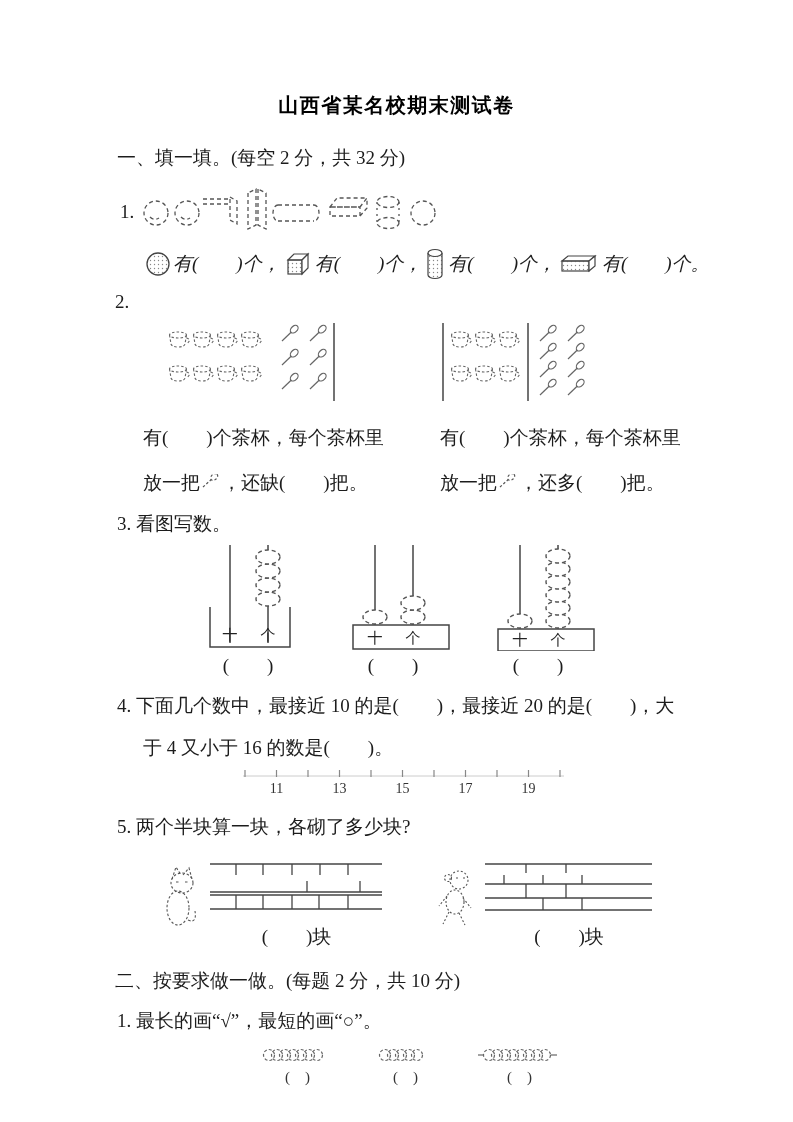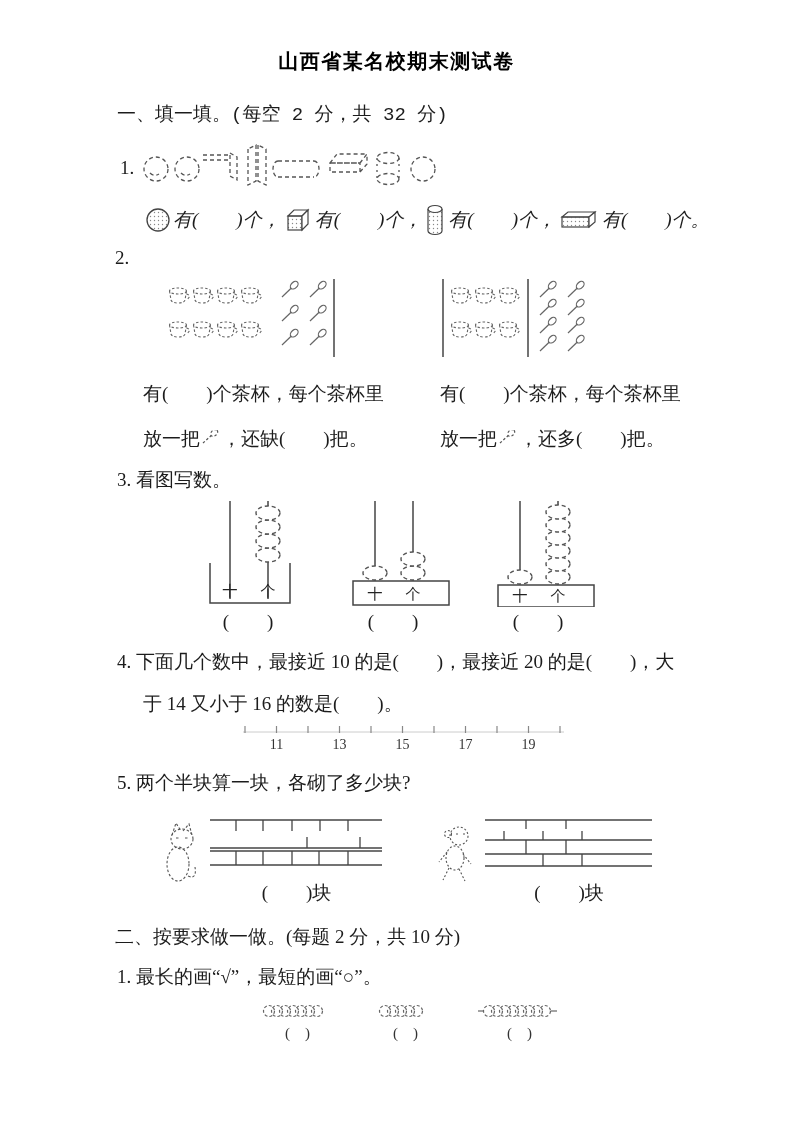--- a/index.html
+++ b/index.html
@@ -2,22 +2,22 @@
 <html><head>
 <meta charset="utf-8">
 <style>
   html,body{margin:0;padding:0;background:#e8e8e8;}
   .page{
     position:relative; width:793px; height:1122px; margin:0 auto;
     background:#ffffff; overflow:hidden;
     font-family:"Liberation Serif","DejaVu Serif",serif;
     color:#1c1c1c; font-size:19px;
   }
-  .title{ padding-top:48px; text-align:center; font-size:20px; font-weight:bold; letter-spacing:1.5px; color:#000;}
-  .sec-h{ margin:26px 12px 0 117px;font-family:Liberation Mono, monospace; }
+  .title{ padding-top:92px; text-align:center; font-size:20px; font-weight:bold; letter-spacing:1.5px; color:#000;}
+  .sec-h{ margin:26px 12px 0 117px; }
   .row{ display:flex; align-items:center; }
   .q1row{ margin:14px 0 0 120px; }
   .qnum{ margin-right:8px; }
   .q1ans{ margin:8px 0 0 143px; display:flex; align-items:center;font-style:italic; }
   .q1ans svg{ margin:0 2px; flex:0 0 auto; }
   .q2num{ margin:10px 0 0 115px; }
   .panels{ display:flex; margin:4px 0 0 158px; gap:92px; }
   .q2text{ display:flex; margin:8px 0 0 143px; }
   .q2col{ width:297px; line-height:45px; }
   .q2col .l2{ display:flex; align-items:center; }
@@ -326,21 +326,21 @@
       <text x="80" y="106" font-size="15" text-anchor="middle" fill="#222">个</text>
     </svg>
   </div>
   <div class="absans">
     <span>(　　)</span>
     <span>(　　)</span>
     <span>(　　)</span>
   </div>
 
   <div class="q4l1">4. 下面几个数中，最接近 10 的是(　　)，最接近 20 的是(　　)，大</div>
-  <div class="q4l2">于 14 又小于 16 的数是(　　)。</div>
+  <div class="q4l2">于 4 又小于 16 的数是(　　)。</div>
   <div class="nlwrap">
     <svg class="numberline" width="340" height="30">
         <line x1="6" y1="9" x2="327" y2="9" stroke="#ccc" stroke-width="1"></line>
         <line x1="8" y1="3" x2="8" y2="10" stroke="#888" stroke-width="1.2"></line>
         <line x1="39.5" y1="3" x2="39.5" y2="10" stroke="#888" stroke-width="1.2"></line>
         <line x1="71" y1="3" x2="71" y2="10" stroke="#888" stroke-width="1.2"></line>
         <line x1="102.5" y1="3" x2="102.5" y2="10" stroke="#888" stroke-width="1.2"></line>
         <line x1="134" y1="3" x2="134" y2="10" stroke="#888" stroke-width="1.2"></line>
         <line x1="165.5" y1="3" x2="165.5" y2="10" stroke="#888" stroke-width="1.2"></line>
         <line x1="197" y1="3" x2="197" y2="10" stroke="#888" stroke-width="1.2"></line>

